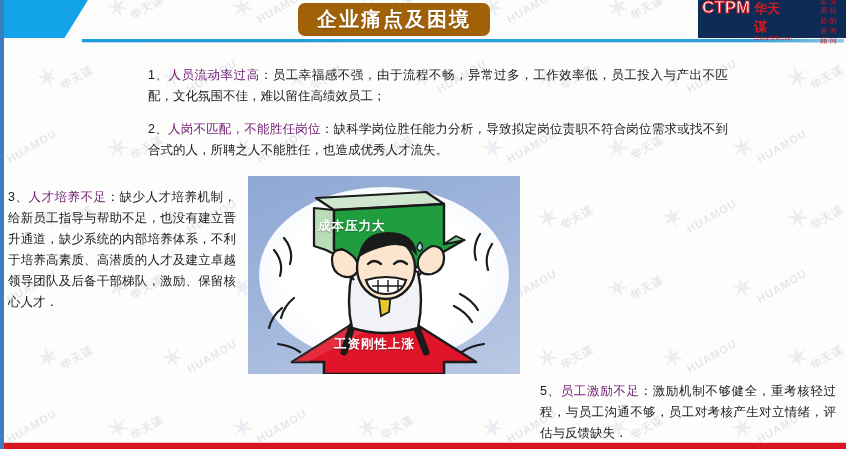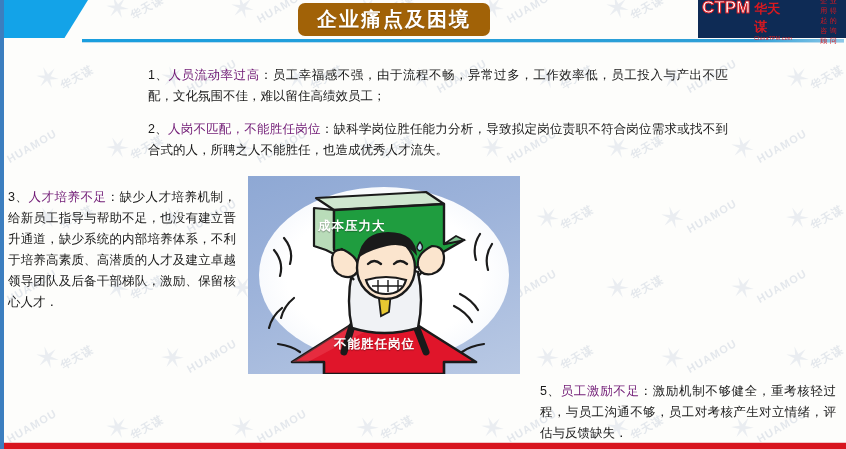--- a/index.html
+++ b/index.html
@@ -405,19 +405,19 @@
           <path d="M120 88 q6 -6 13 0 M146 88 q6 -6 13 0" stroke="#1a1a1a" stroke-width="2.4" fill="none" stroke-linecap="round"></path>
 
           <path d="M118 104 q20 -6 40 0 q-4 14 -20 14 q-16 0 -20 -14 z" fill="#ffffff" stroke="#1a1a1a" stroke-width="2.2"></path>
           <path d="M124 110 h30 M130 104 v12 M140 104 v12 M150 104 v11" stroke="#1a1a1a" stroke-width="1.4"></path>
 
           <path d="M172 66 q5 6 0 9 q-6 -2 0 -9 z" fill="#bcd6ee" stroke="#1a1a1a" stroke-width="1.4"></path>
         </g>
       </svg>
 
       <span class="illus-label" id="label-cost">成本压力大</span>
-      <span class="illus-label" id="label-wage">不能胜任岗位</span>
+      <span class="illus-label" id="label-wage">工资刚性上涨</span>
     </div>
   </div>
 
   <div class="bottom-bar-shadow"></div>
   <div class="bottom-bar"></div>
 </div>
 
 </body></html>

